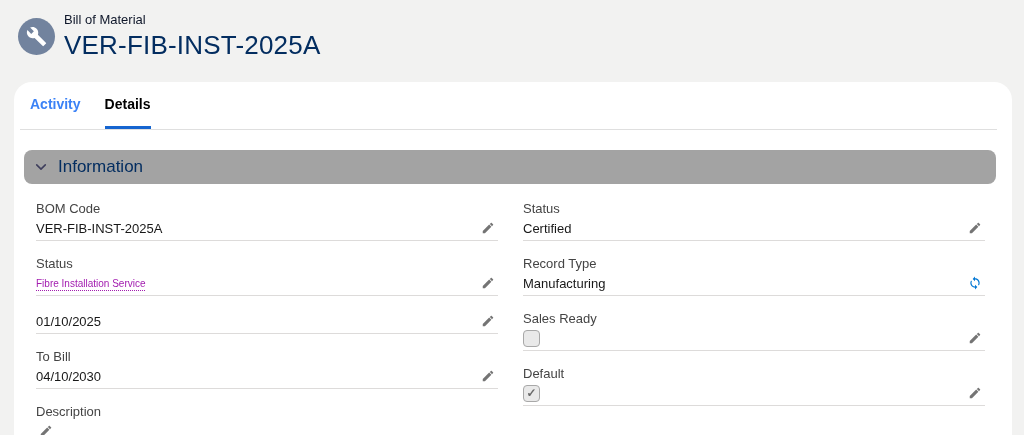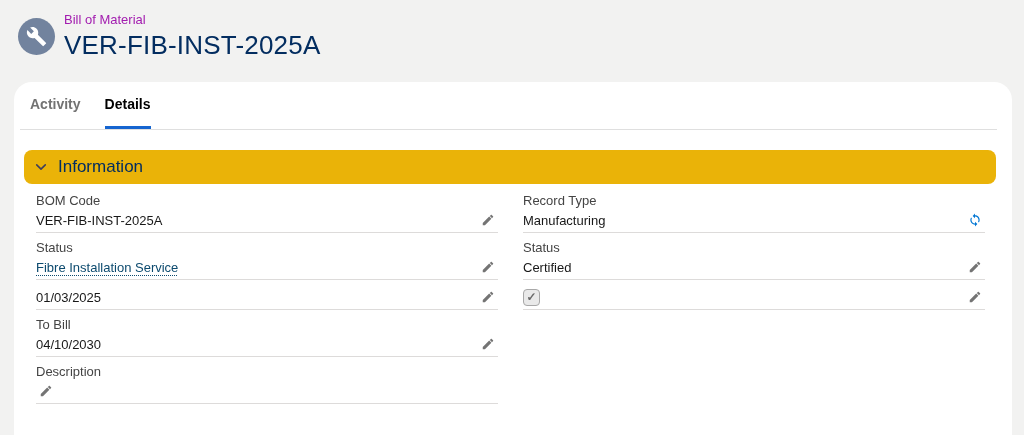--- a/index.html
+++ b/index.html
@@ -15,68 +15,68 @@
   .page-header {
     display:flex; align-items:flex-start; gap:9px;
     padding:8px 0 0 18px; height:82px;
   }
   .obj-icon {
     width:37px; height:37px; border-radius:50%;
     background:#72839e; margin-top:10px; flex:0 0 auto;
     display:flex; align-items:center; justify-content:center;
   }
   .obj-icon svg { width:21px; height:21px; }
-  .obj-label { font-size:13px; color:#a21caf; line-height:17px; padding-top:3px; }
+  .obj-label { font-size:13px; color:#0f172a; line-height:17px; padding-top:3px; }
   .record-title { font-size:26px; font-weight:400; color:#032d60; line-height:30px; margin-top:2px; letter-spacing:0.2px; }
 
   
   .card {
     position:absolute; left:14px; top:82px;
     width:998px; height:500px;
     background:#ffffff; border-radius:18px 18px 0 0;
   }
 
   
   .tab-strip {
     margin:0 15px 0 6px;
     border-bottom:1px solid #dfdfdf;
     display:flex; gap:24px; padding-left:10px;
   }
   .tab {
     height:47px; display:flex; align-items:center;
-    font-size:14px; font-weight:600; color:#737373;
+    font-size:14px; font-weight:600; color:#3b82f6;
     border-bottom:3px solid transparent; cursor:pointer;
     text-decoration:none;
   }
   .tab.active { color:#000000; border-bottom-color:#1565d0; }
 
   
   .section { margin:20px 16px 0 10px; }
   .section-head {
-    height:34px; background:#eab308; border-radius:8px;
+    height:34px; background:#a3a3a3; border-radius:8px;
     display:flex; align-items:center; gap:11px; padding:0 11px;
     cursor:pointer;
   }
   .section-head svg { width:12px; height:8px; flex:0 0 auto; }
   .section-title { font-size:17px; color:#032d60; }
 
   
   .grid {
     display:grid; grid-template-columns:1fr 1fr; column-gap:25px;
     margin:2px 11px 0 12px;
   }
-  .field { padding-top:6px; border-bottom:1px solid #dddbda; }
+  .field { padding-top:6px; border-bottom:1px solid #dddbda;margin-top:8px; }
   .f-label { font-size:13px; color:#444444; line-height:17px; }
   .f-row {
     display:flex; align-items:center; justify-content:space-between;
     min-height:23px; padding-bottom:1px;
   }
   .f-value { font-size:13px; color:#181818; line-height:17px; }
   a.f-link {
-    font-size:13px; color:#0c4a6e; cursor:pointer;
+    font-size:10px; color:#a21caf; cursor:pointer;
     text-decoration:underline dotted 1px; text-underline-offset:3px;
   }
   .edit-btn {
     background:none; border:none; padding:0 3px; cursor:pointer;
     display:flex; align-items:center; flex:0 0 auto;
   }
   .edit-btn svg { width:14px; height:14px; }
   .checkbox {
     width:17px; height:17px; border:1px solid #a8a8a8; border-radius:4px;
     background:#e9e9e9; display:inline-flex; align-items:center; justify-content:center;
@@ -137,21 +137,21 @@
             <button class="edit-btn">
               <svg viewBox="0 0 24 24">
                   <path fill="#747474" d="M3 17.25V21h3.75L17.81 9.94l-3.75-3.75L3 17.25zM20.71 7.04c.39-.39.39-1.02 0-1.41l-2.34-2.34c-.39-.39-1.02-.39-1.41 0l-1.83 1.83 3.75 3.75 1.83-1.83z"></path>
                 </svg>
             </button>
           </div>
         </div>
 
         <div class="field">
           <div class="f-row">
-            <span class="f-value">01/03/2025</span>
+            <span class="f-value">01/10/2025</span>
             <button class="edit-btn">
               <svg viewBox="0 0 24 24">
                   <path fill="#747474" d="M3 17.25V21h3.75L17.81 9.94l-3.75-3.75L3 17.25zM20.71 7.04c.39-.39.39-1.02 0-1.41l-2.34-2.34c-.39-.39-1.02-.39-1.41 0l-1.83 1.83 3.75 3.75 1.83-1.83z"></path>
                 </svg>
             </button>
           </div>
         </div>
 
         <div class="field">
           <div class="f-label">To Bill</div>
@@ -174,46 +174,58 @@
                 </svg>
             </button>
           </div>
         </div>
 
       </div>
 
       <div class="col">
 
         <div class="field">
+          <div class="f-label">Status</div>
+          <div class="f-row">
+            <span class="f-value">Certified</span>
+            <button class="edit-btn">
+              <svg viewBox="0 0 24 24">
+                  <path fill="#747474" d="M3 17.25V21h3.75L17.81 9.94l-3.75-3.75L3 17.25zM20.71 7.04c.39-.39.39-1.02 0-1.41l-2.34-2.34c-.39-.39-1.02-.39-1.41 0l-1.83 1.83 3.75 3.75 1.83-1.83z"></path>
+                </svg>
+            </button>
+          </div>
+        </div>
+
+        <div class="field">
           <div class="f-label">Record Type</div>
           <div class="f-row">
             <span class="f-value">Manufacturing</span>
             <button class="edit-btn">
               <svg viewBox="0 0 24 24">
                   <path fill="#0176d3" d="M12 4V1L8 5l4 4V6c3.31 0 6 2.69 6 6 0 1.01-.25 1.97-.7 2.8l1.46 1.46C19.54 15.03 20 13.57 20 12c0-4.42-3.58-8-8-8zm0 14c-3.31 0-6-2.69-6-6 0-1.01.25-1.97.7-2.8L5.24 7.74C4.46 8.97 4 10.43 4 12c0 4.42 3.58 8 8 8v3l4-4-4-4v3z"></path>
                 </svg>
             </button>
           </div>
         </div>
 
-        <div class="field">
-          <div class="f-label">Status</div>
-          <div class="f-row">
-            <span class="f-value">Certified</span>
-            <button class="edit-btn">
-              <svg viewBox="0 0 24 24">
-                  <path fill="#747474" d="M3 17.25V21h3.75L17.81 9.94l-3.75-3.75L3 17.25zM20.71 7.04c.39-.39.39-1.02 0-1.41l-2.34-2.34c-.39-.39-1.02-.39-1.41 0l-1.83 1.83 3.75 3.75 1.83-1.83z"></path>
-                </svg>
-            </button>
-          </div>
-        </div>
-
-
-
-        <div class="field">
+
+        <div class="field">
+          <div class="f-label">Sales Ready</div>
+          <div class="f-row">
+            <span class="checkbox" data-checked="false"></span>
+            <button class="edit-btn">
+              <svg viewBox="0 0 24 24">
+                  <path fill="#747474" d="M3 17.25V21h3.75L17.81 9.94l-3.75-3.75L3 17.25zM20.71 7.04c.39-.39.39-1.02 0-1.41l-2.34-2.34c-.39-.39-1.02-.39-1.41 0l-1.83 1.83 3.75 3.75 1.83-1.83z"></path>
+                </svg>
+            </button>
+          </div>
+        </div>
+
+        <div class="field">
+          <div class="f-label">Default</div>
           <div class="f-row">
             <span class="checkbox" data-checked="true"></span>
             <button class="edit-btn">
               <svg viewBox="0 0 24 24">
                   <path fill="#747474" d="M3 17.25V21h3.75L17.81 9.94l-3.75-3.75L3 17.25zM20.71 7.04c.39-.39.39-1.02 0-1.41l-2.34-2.34c-.39-.39-1.02-.39-1.41 0l-1.83 1.83 3.75 3.75 1.83-1.83z"></path>
                 </svg>
             </button>
           </div>
         </div>
 

